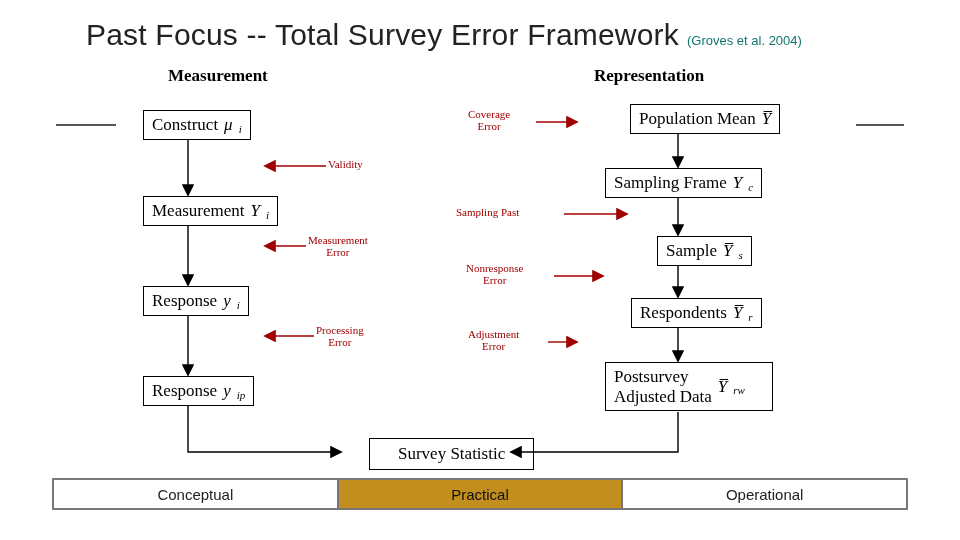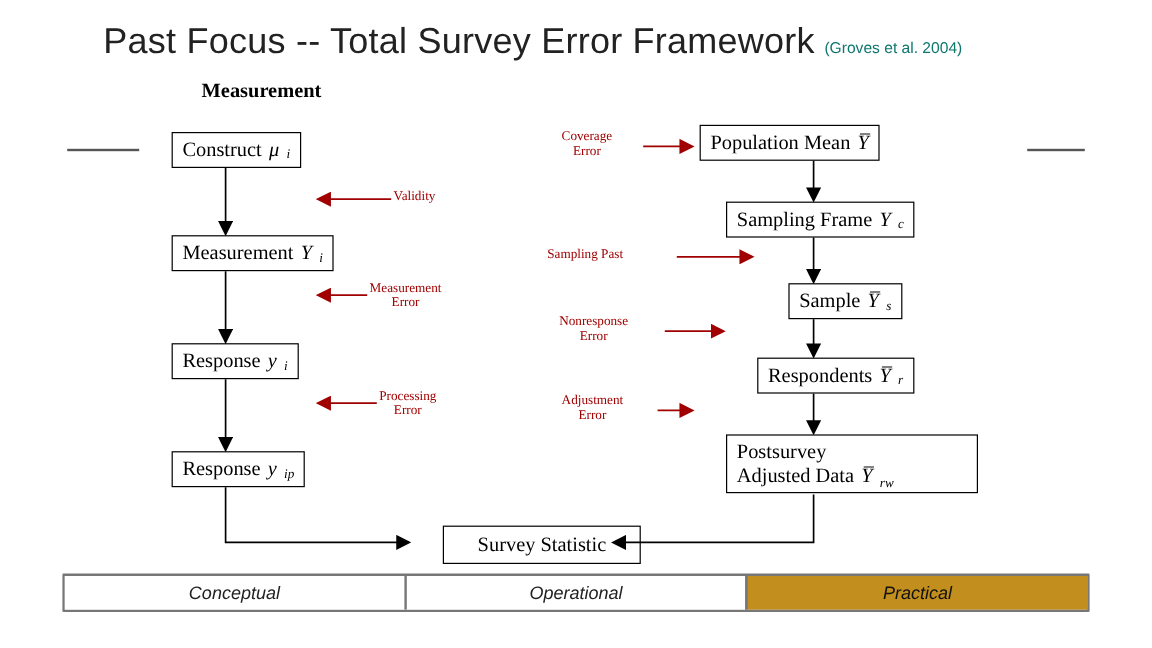--- a/index.html
+++ b/index.html
@@ -53,38 +53,39 @@
   .arrow-red   { stroke: #a00000; stroke-width: 1.4; fill: none; marker-end: url(#ah-red); }
 
   
   .tabbar {
     position: absolute; left: 52px; right: 52px; bottom: 30px; height: 32px;
     display: flex;
     border: 2px solid #777; border-radius: 1px;
     font-size: 15px;
   }
   .tab {
-    flex: 1; display: flex; align-items: center; justify-content: center; font-style: italic;
+    flex: 1; display: flex; align-items: center; justify-content: center;
   }
   .tab + .tab { border-left: 2px solid #777; }
   .tab-active { background: #c28e1d; color: #111; }
   .tab-plain  { background: #fff; color: #222; }
 </style>
 </head>
 <body>
 
 <div class="title-bar">
   <span class="title-main">Past Focus -- Total Survey Error Framework</span>
   <span class="title-cite">(Groves et al. 2004)</span>
 </div>
 <div class="under-rule"></div>
 
 <div class="diagram">
 
   <div class="col-head" style="left:52px;">Measurement</div>
+  <div class="col-head" style="left:478px;">Representation</div>
 
   <div class="mbox" style="left:0px;  top:44px;">
     <span>Construct</span>
     <span class="sym">μ</span>
       <span class="sub">i</span>
   </div>
   <div class="mbox" style="left:0px;  top:130px;">
     <span>Measurement</span>
     <span class="sym">Y</span>
       <span class="sub">i</span>
@@ -93,40 +94,40 @@
     <span>Response</span>
     <span class="sym">y</span>
       <span class="sub">i</span>
   </div>
   <div class="mbox" style="left:0px;  top:310px;">
     <span>Response</span>
     <span class="sym">y</span>
       <span class="sub">ip</span>
   </div>
 
-  <div class="rbox" style="left:440px; top:38px;">
+  <div class="rbox" style="left:487px; top:38px;">
     <span>Population Mean</span>
     <span class="sym">Y̅</span>
   </div>
   <div class="rbox" style="left:462px; top:102px;">
     <span>Sampling Frame</span>
     <span class="sym">Y</span>
       <span class="sub">c</span>
   </div>
   <div class="rbox" style="left:514px; top:170px;">
     <span>Sample</span>
     <span class="sym">Y̅</span>
       <span class="sub">s</span>
   </div>
   <div class="rbox" style="left:488px; top:232px;">
     <span>Respondents</span>
     <span class="sym">Y̅</span>
       <span class="sub">r</span>
   </div>
-  <div class="rbox" style="left:462px; top:296px; white-space:normal; line-height:1.15; width:210px;align-items:flex-end;">
+  <div class="rbox" style="left:462px; top:296px; white-space:normal; line-height:1.15; width:168px;">
     <span style="white-space:pre-line;">Postsurvey
 Adjusted Data</span>
     <span class="sym">Y̅</span>
       <span class="sub">rw</span>
   </div>
 
   <div class="errlabel" style="left:212px; top:92px;">Validity</div>
   <div class="errlabel" style="left:192px; top:168px; white-space:pre-line;">Measurement
 Error</div>
   <div class="errlabel" style="left:200px; top:258px; white-space:pre-line;">Processing
@@ -170,15 +171,15 @@
 
     <line class="arrow-red" x1="420" y1="56" x2="460" y2="56"></line>
     <line class="arrow-red" x1="448" y1="148" x2="510" y2="148"></line>
     <line class="arrow-red" x1="438" y1="210" x2="486" y2="210"></line>
     <line class="arrow-red" x1="432" y1="276" x2="460" y2="276"></line>
   </svg>
 </div>
 
 <div class="tabbar">
   <div class="tab tab-plain">Conceptual</div>
+  <div class="tab tab-active">Practical</div>
   <div class="tab tab-plain">Operational</div>
-  <div class="tab tab-active">Practical</div>
 </div>
 
 </body></html>

